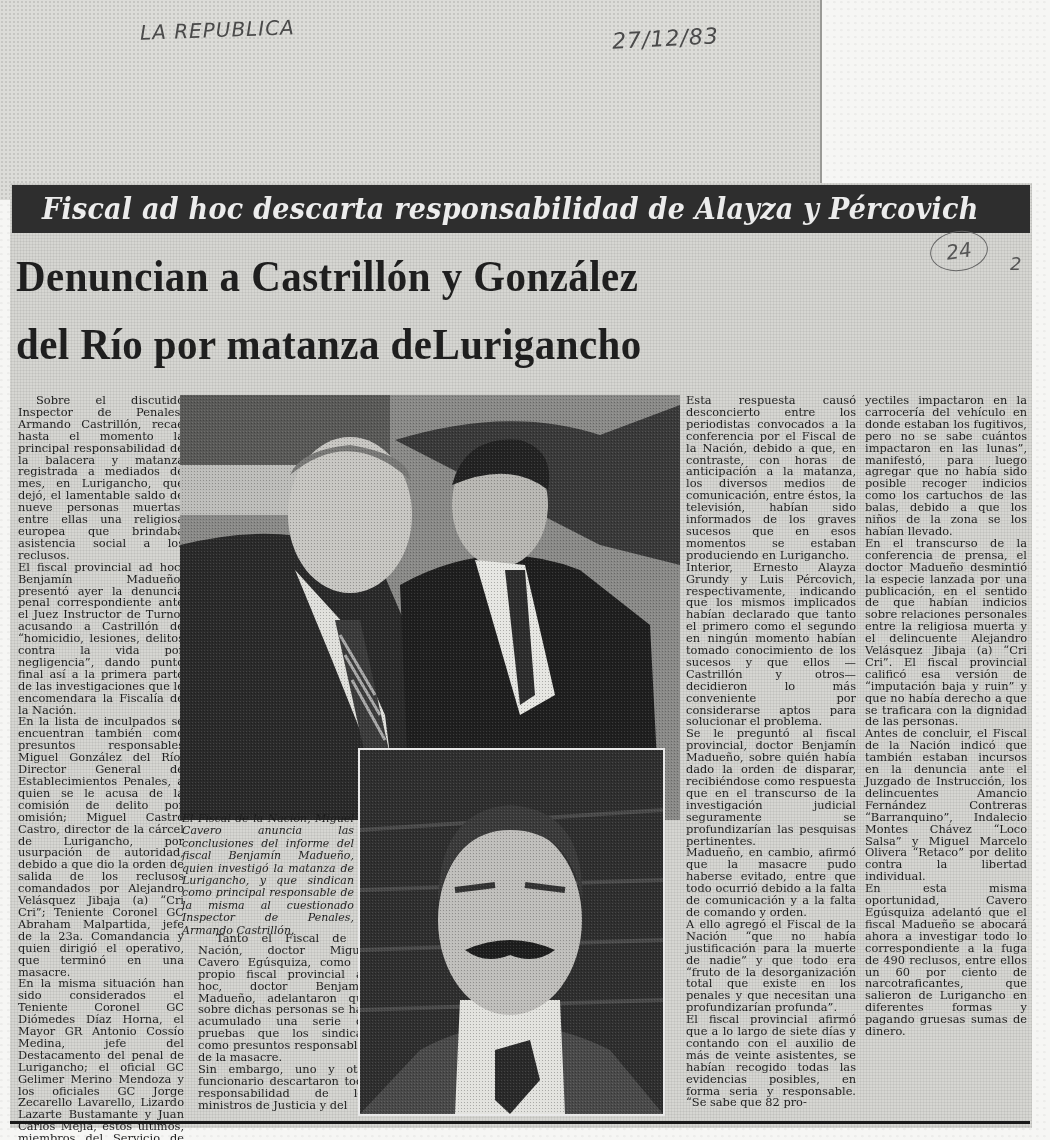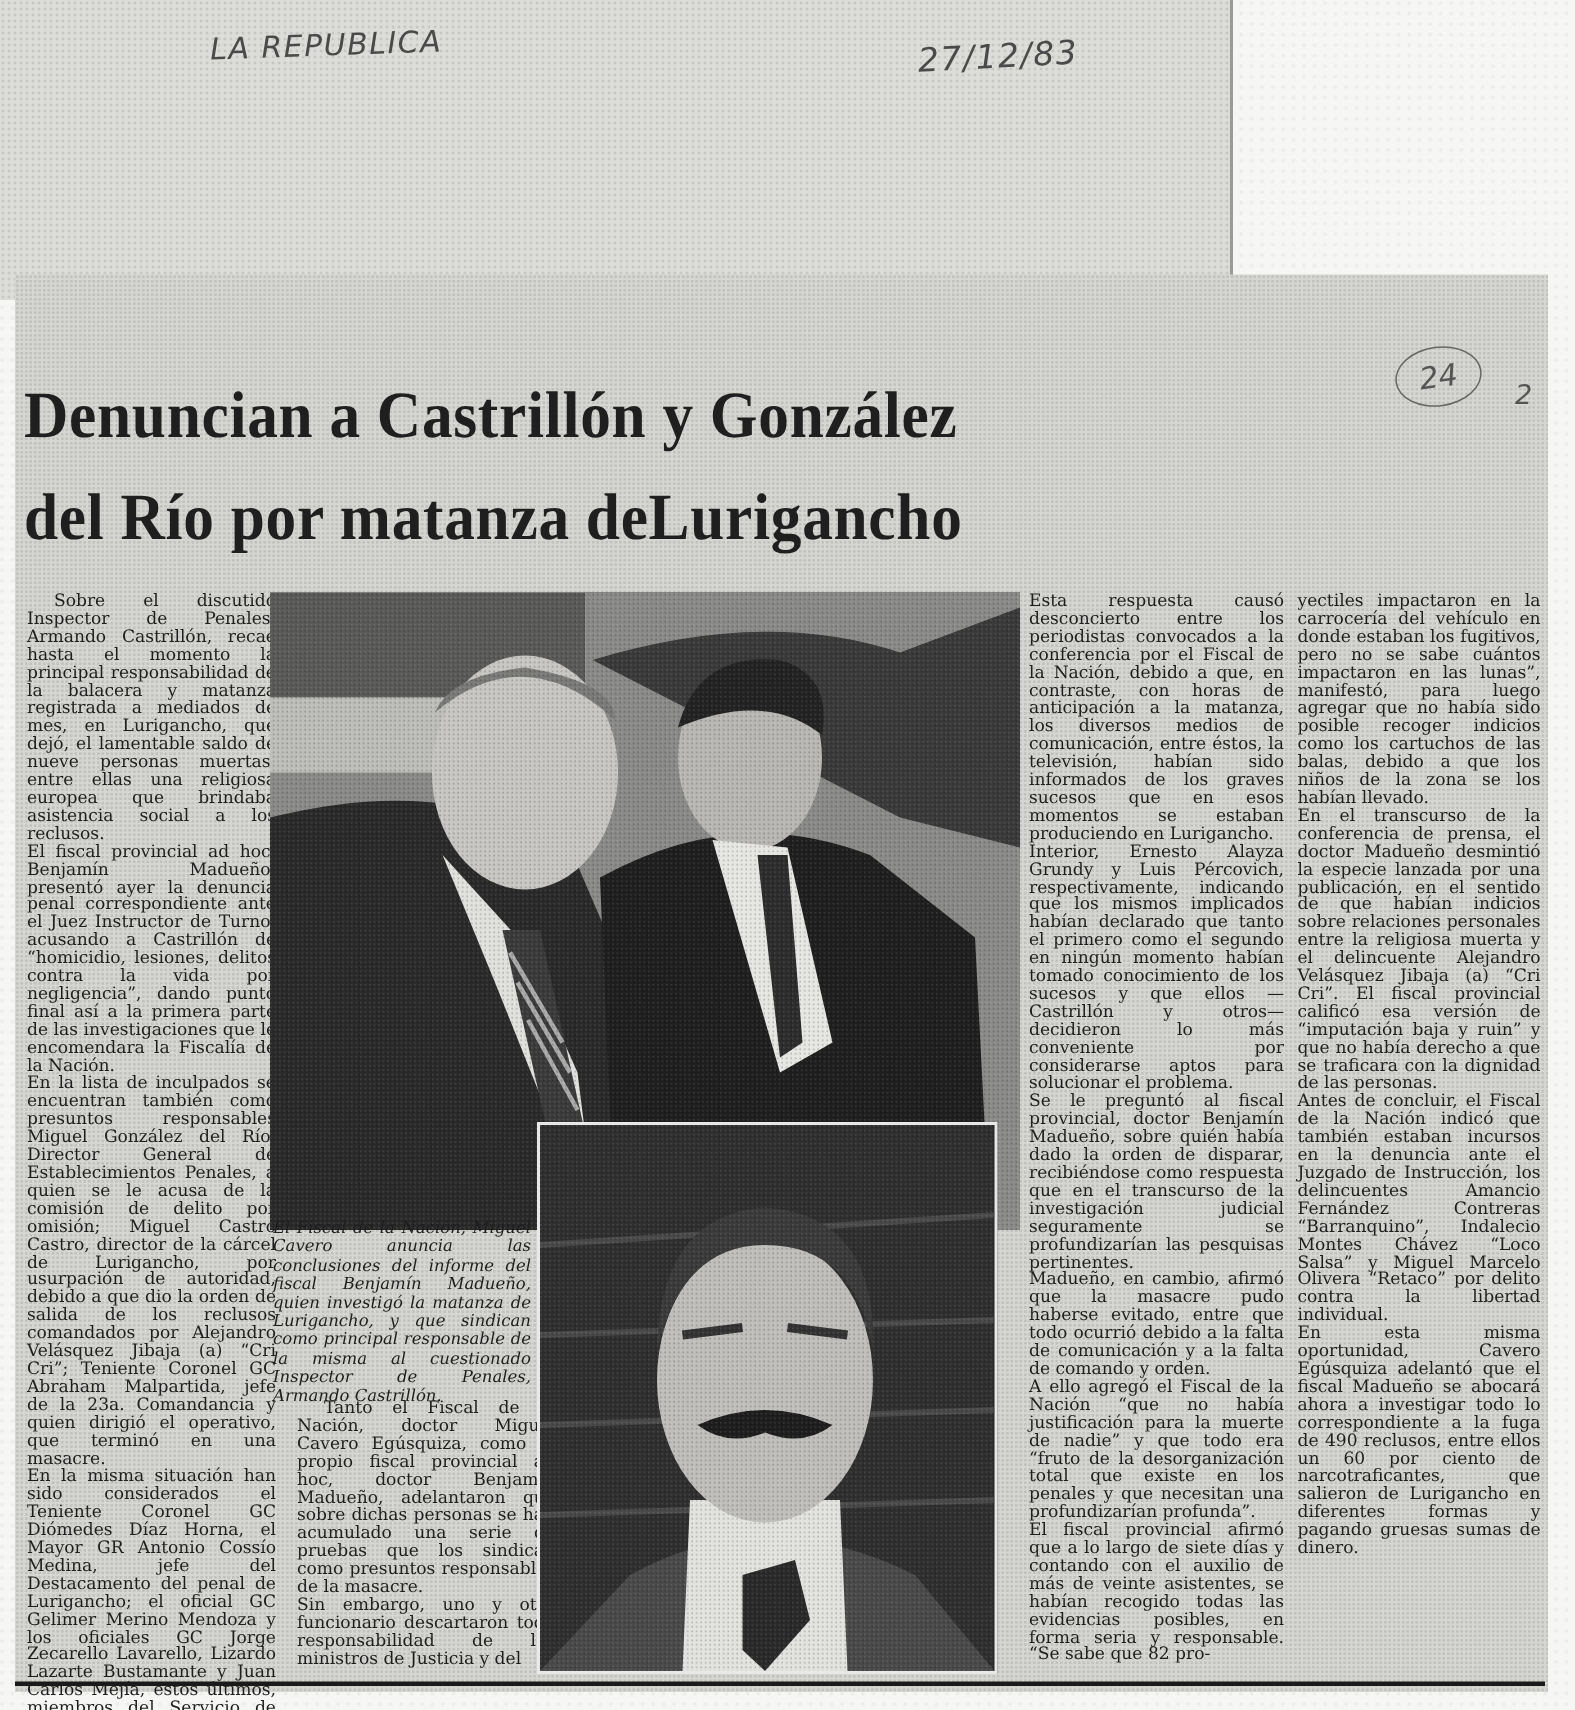--- a/index.html
+++ b/index.html
@@ -93,20 +93,23 @@
 <body>
 
 <div class="scan-bg"></div>
 
 <div class="mount">
   <div class="hand paper">LA REPUBLICA</div>
   <div class="hand date">27/12/83</div>
 </div>
 
 <div class="clip">
+  <div class="kicker-bar">
+    <span class="kicker">Fiscal ad hoc descarta responsabilidad de Alayza y Pércovich</span>
+  </div>
 
   <div class="annot circle">24</div>
   <div class="annot mark">2</div>
 
   <h1 class="headline">
     <span class="line">Denuncian a Castrillón y González</span>
     <span class="line">del Río por matanza deLurigancho</span>
   </h1>
 
   <div class="col col1">

